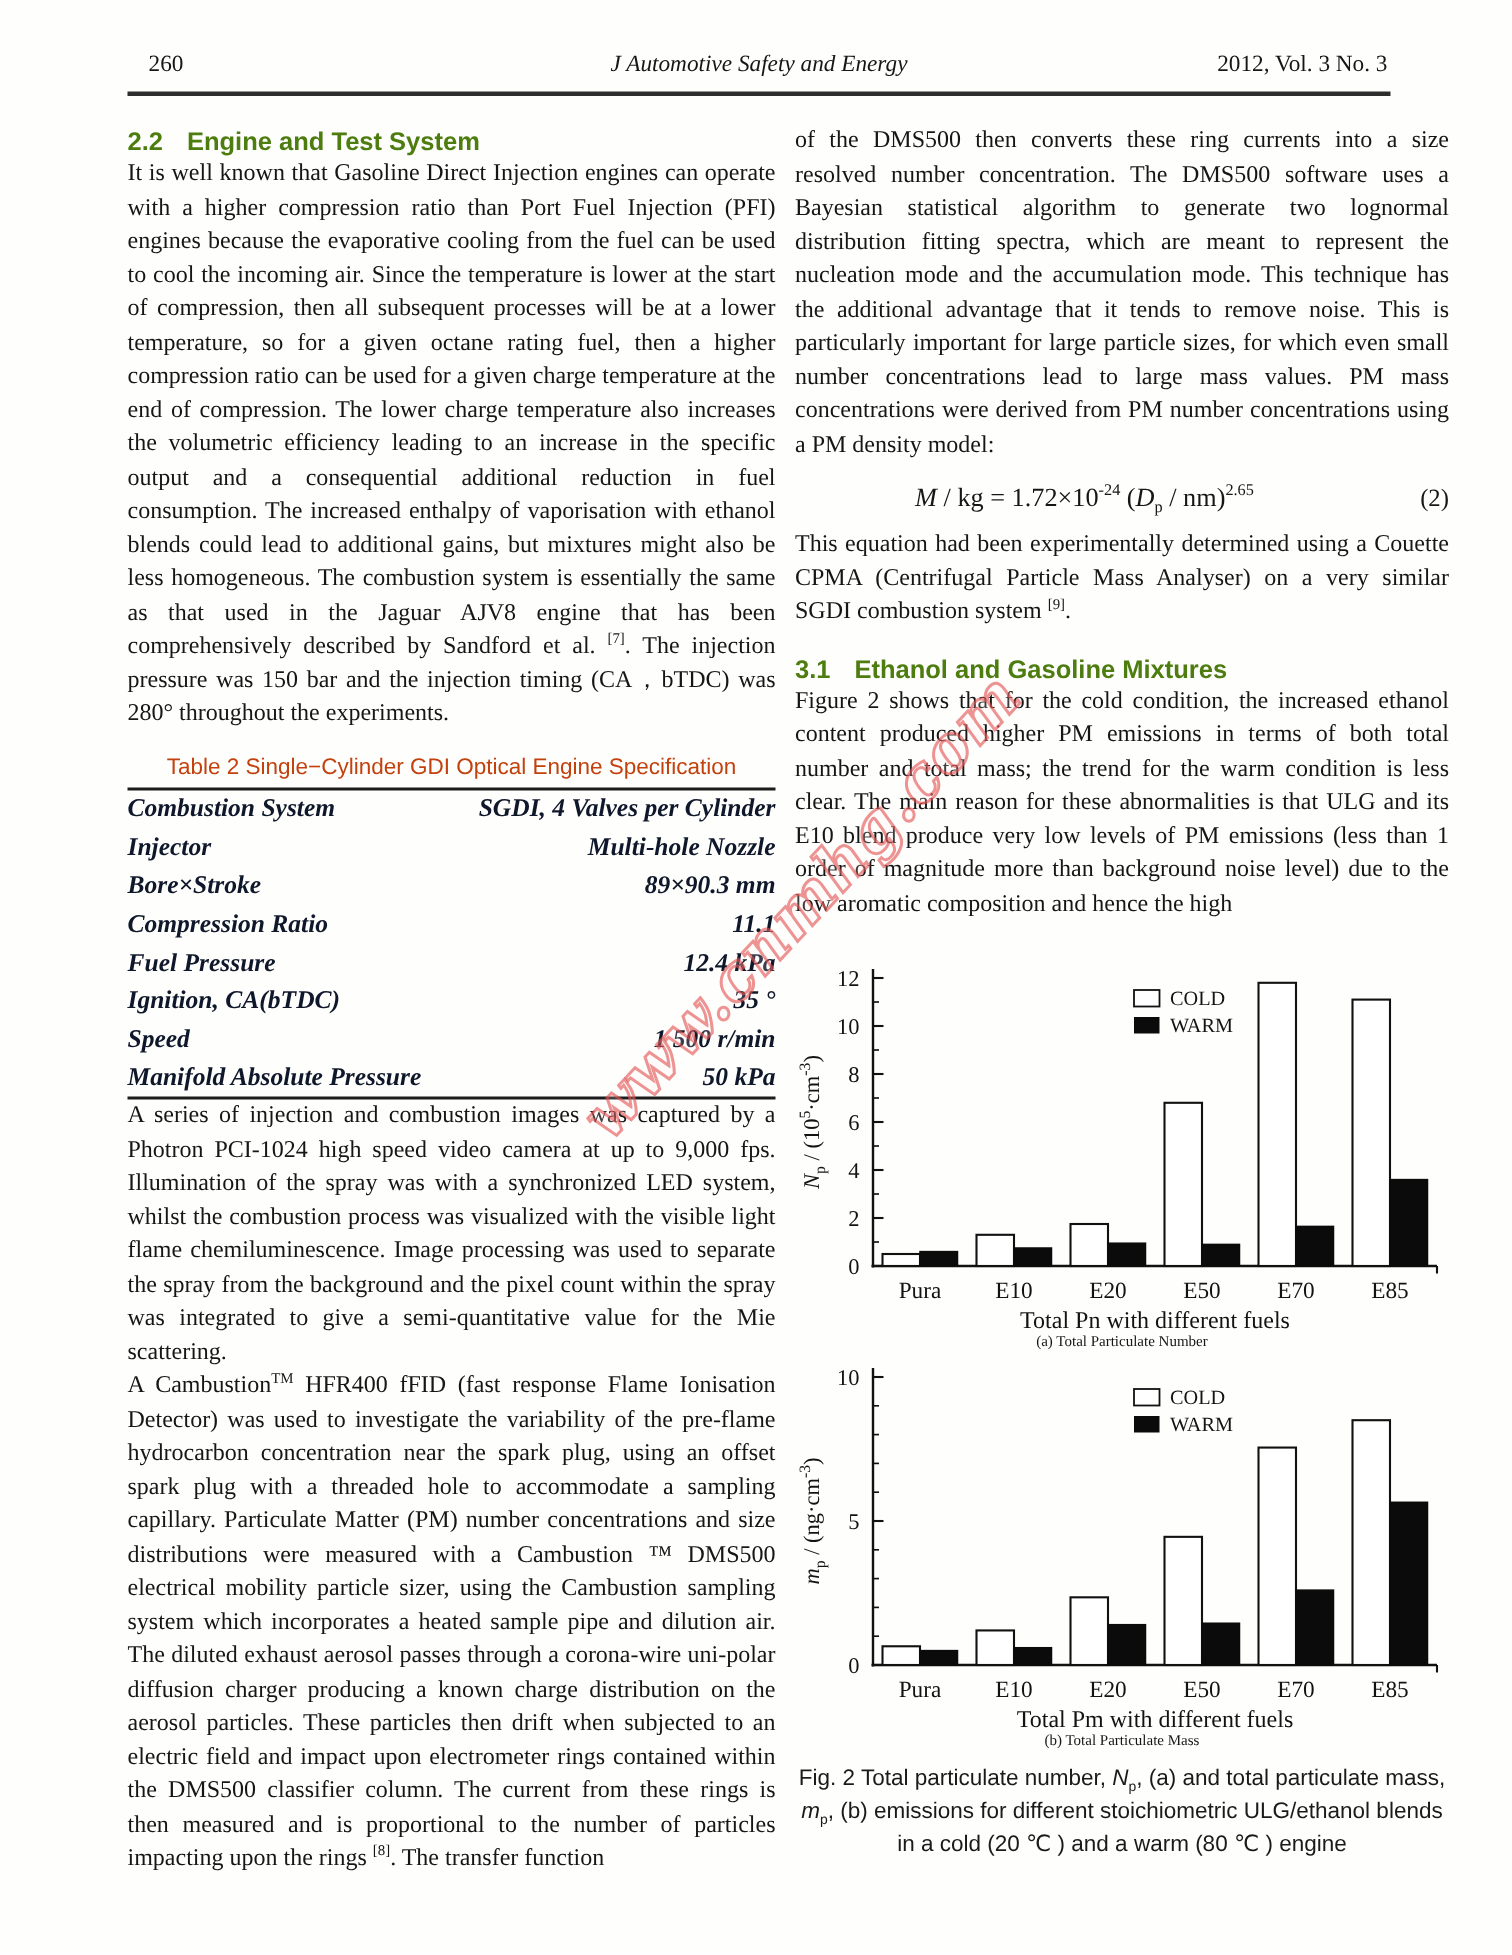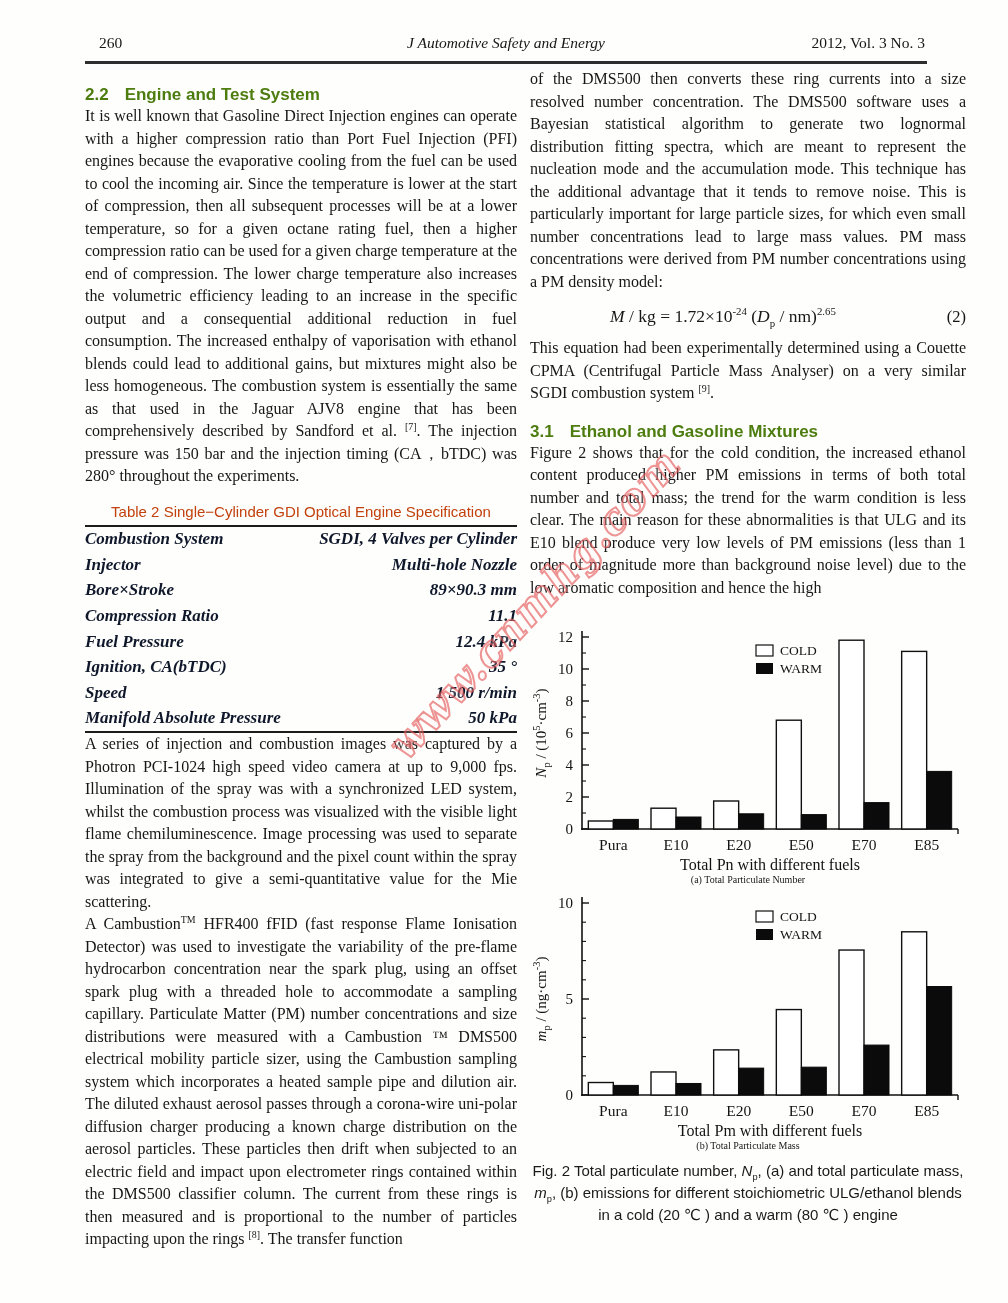--- a/index.html
+++ b/index.html
@@ -8,21 +8,21 @@
 
   
   .header{position:absolute;top:34px;left:85px;width:842px;height:24px;font-size:15.5px;}
   .hdr-left{position:absolute;left:14px;top:0;}
   .hdr-center{position:absolute;left:0;right:0;top:0;text-align:center;font-style:italic;}
   .hdr-right{position:absolute;right:2px;top:0;}
   .header-rule{position:absolute;top:61px;left:85px;width:842px;height:3px;background:#2e2e2e;}
 
   
   #col-left{position:absolute;left:85px;top:85px;width:432px;}
-  #col-right{position:absolute;left:530px;top:68px;width:436px;}
+  #col-right{position:absolute;left:530px;top:83px;width:436px;}
 
   p.body{font-size:16px;line-height:22.5px;text-align:justify;margin:0;}
   .mb12{margin-bottom:12px;} .mb14{margin-bottom:14px;} .mt10{margin-top:10px;} .mt14{margin-top:14px;}
 
   h2.sans{font-family:"Liberation Sans","DejaVu Sans",sans-serif;font-size:17px;font-weight:bold;margin:0;color:#4d7c0f;}
   h2.sans .num{margin-right:16px;}
   h1.serif{font-size:20px;font-weight:bold;margin:16px 0 0 0;}
   h1.serif .num{margin-right:24px;}
   h2.sub{margin-top:17px;}
 

